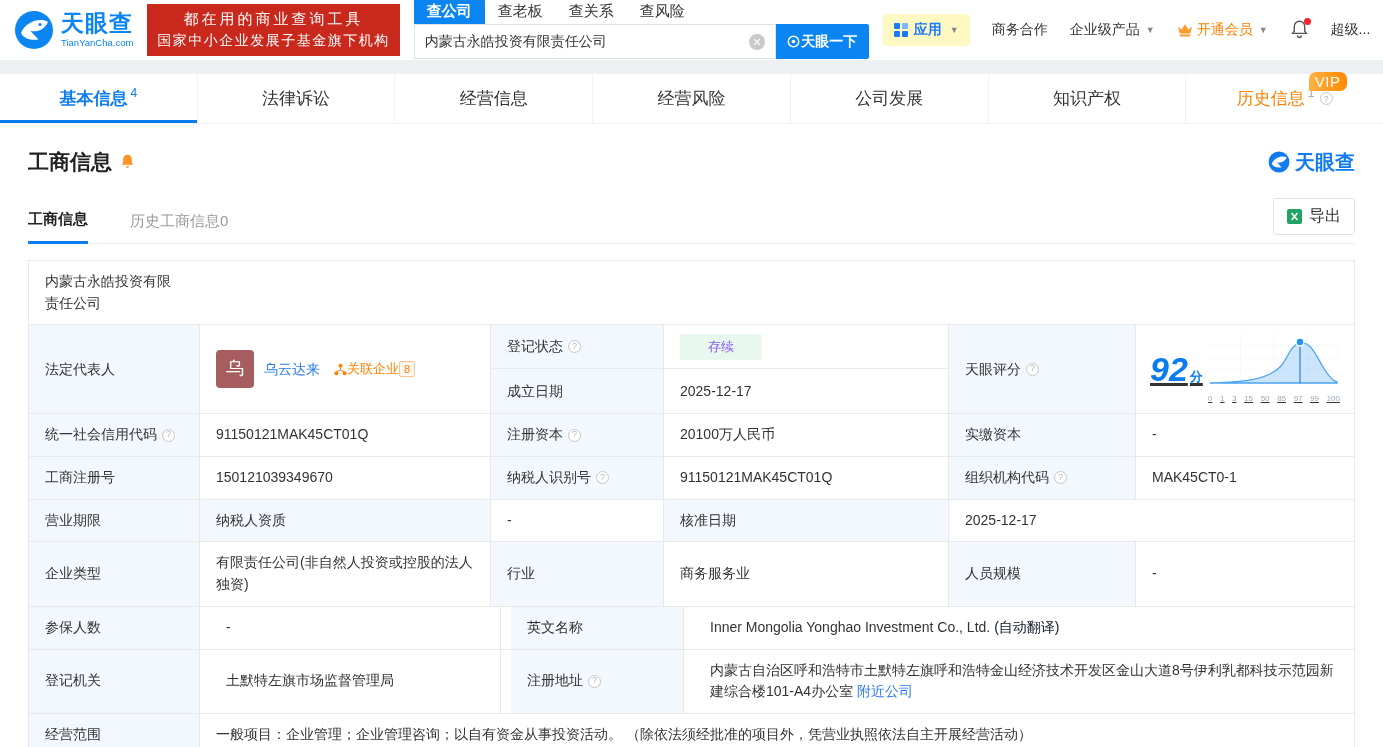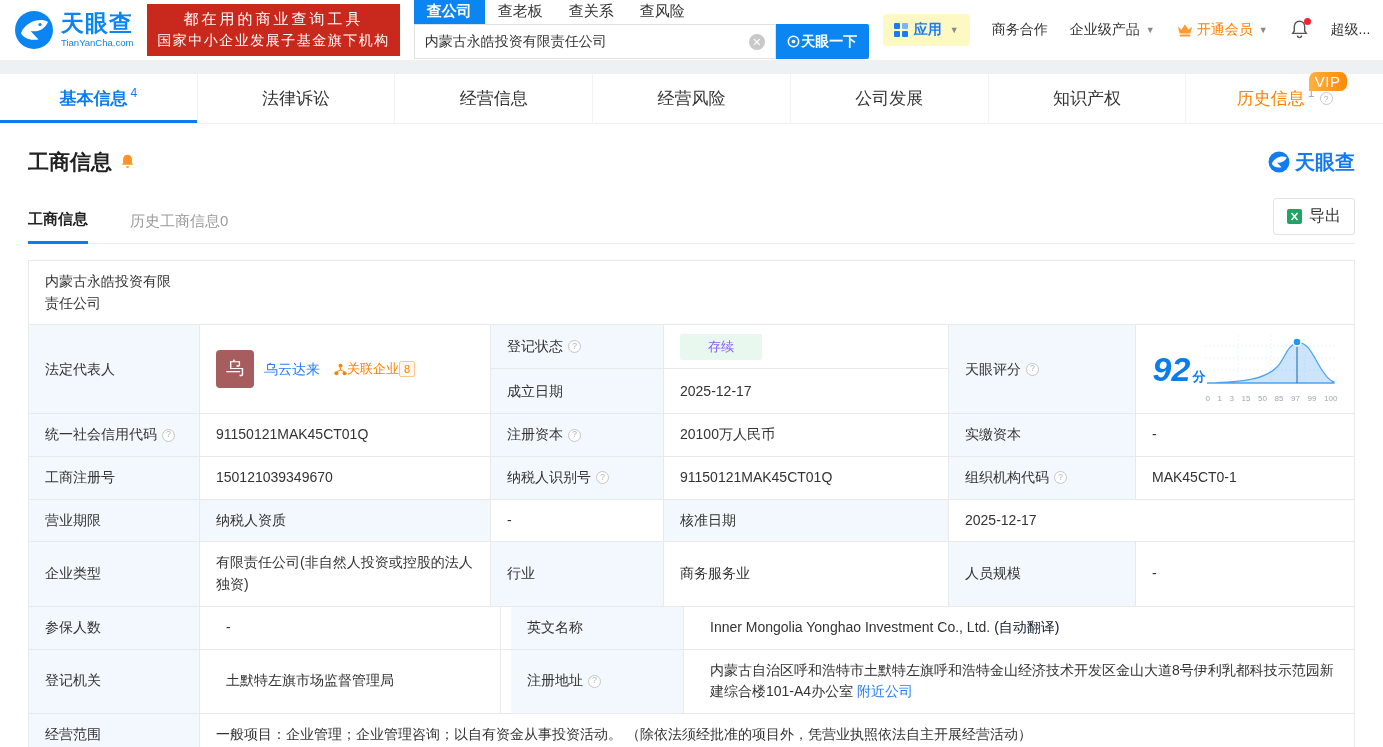--- a/index.html
+++ b/index.html
@@ -73,21 +73,21 @@
   .span2r { grid-row: 1 / 3; }
   .c1 { grid-column: 1; } .c2 { grid-column: 2; } .c3 { grid-column: 3; }
   .c4 { grid-column: 4; } .c5 { grid-column: 5; } .c6 { grid-column: 6; }
   .row2a { grid-row: 1; } .row2b { grid-row: 2; }
   .link { color: #2a7cf0; cursor: pointer; text-decoration: none; }
   .avatar { width: 38px; height: 38px; border-radius: 4px; background: #a75d5d; color: #fff; font-size: 18px; display: flex; align-items: center; justify-content: center; flex: none; }
   .rep-name { margin-left: 10px; font-size: 14px; }
   .related { margin-left: 14px; display: inline-flex; align-items: center; color: #ff8000; font-size: 13px; cursor: pointer; }
   .rel-count { border: 1px solid #ffc48a; color: #ff8000; font-size: 11px; line-height: 14px; padding: 0 4px; border-radius: 2px; background: #fff8f0; }
   .status-badge { background: #e8f8ee; color: #8b5cf6; font-size: 13px; padding: 3px 28px; border-radius: 2px; }
-  .score-cell { justify-content: center; padding: 6px 14px; }
+  .score-cell { justify-content: space-between; padding: 6px 14px; text-decoration: underline; }
   .score-num { color: #0a7cf0; font-size: 34px; font-weight: bold; font-style: italic; line-height: 1; }
   .score-unit { font-size: 13px; font-style: normal; margin-left: 2px; }
   .score-chart { width: 132px; }
   .axis { display: flex; justify-content: space-between; font-size: 8px; color: #9aa7b5; margin-top: 1px; }
   .gray-note { color: #0f172a; margin-left: 4px; }
   .bottom-strip { height: 7px; background: #f1f3f5; }
 </style>
 </head>
 <body>
 

